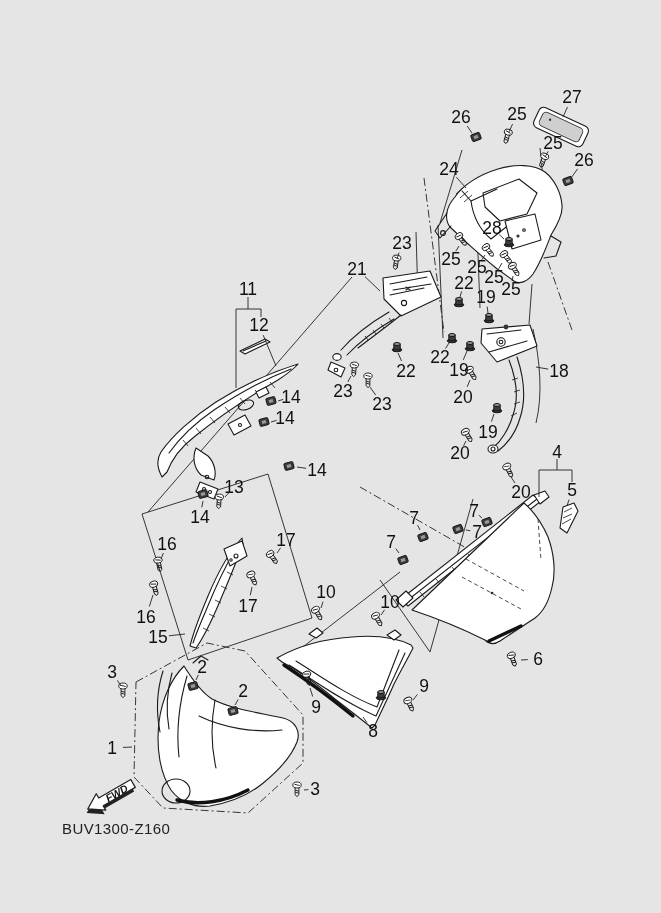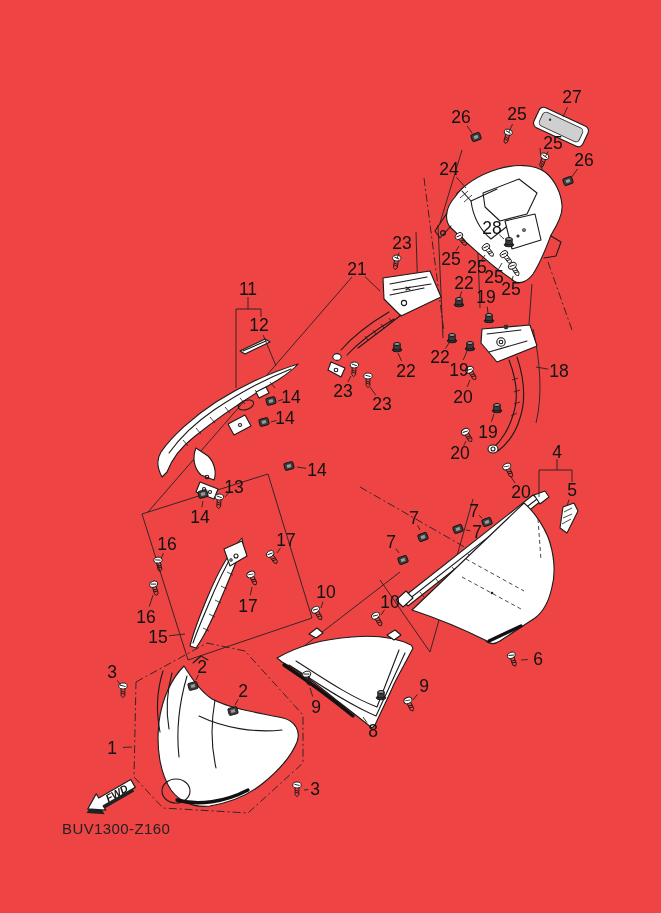--- a/index.html
+++ b/index.html
@@ -1,16 +1,16 @@
 <!DOCTYPE html>
 <html><head>
 <meta charset="utf-8">
 <style>
   html,body{margin:0;padding:0;background:#fff;}
-  .stage{position:relative;width:661px;height:913px;background:#ef4444;overflow:hidden;
+  .stage{position:relative;width:661px;height:913px;background:#e5e5e5;overflow:hidden;
          font-family:"Liberation Sans",sans-serif;}
   svg{position:absolute;left:0;top:0;}
   .part{stroke:#1a1a1a;stroke-width:1.1;fill:none;stroke-linejoin:round;stroke-linecap:round;}
   .partfill{stroke:#1a1a1a;stroke-width:1.1;fill:#ffffff;stroke-linejoin:round;}
   .thin{stroke:#222;stroke-width:0.9;fill:none;}
   .dashdot{stroke:#222;stroke-width:0.9;fill:none;stroke-dasharray:8 3 2 3;}
   .dashed{stroke:#333;stroke-width:0.9;fill:none;stroke-dasharray:4 3;}
   .dark{stroke:#111;stroke-width:3.4;fill:none;stroke-linecap:round;}
   .hatch{stroke:#1a1a1a;stroke-width:0.8;fill:none;}
   .callout{font-family:"Liberation Sans",sans-serif;font-size:17.5px;fill:#111;

